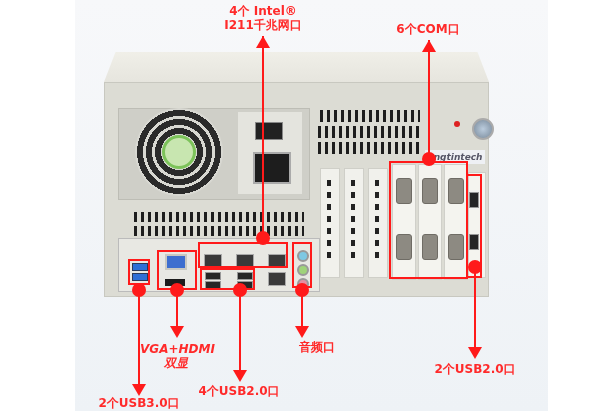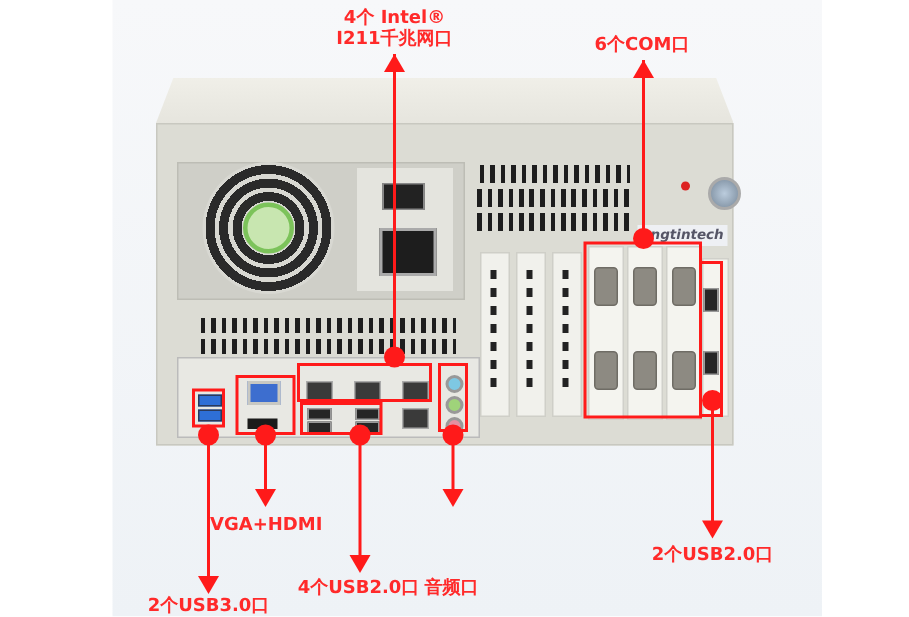--- a/index.html
+++ b/index.html
@@ -132,19 +132,20 @@
 
 <div class="dot" style="left:468px;top:260px;"></div>
 <div class="vline" style="left:474px;top:267px;height:82px;"></div>
 <div class="arrow-down" style="left:468px;top:347px;"></div>
 
 <div class="label" style="left:218px;top:4px;width:90px;">
   <div>4个 Intel®</div>
   <div>I211千兆网口</div>
 </div>
 <div class="label" style="left:392px;top:22px;width:72px;">6个COM口</div>
-<div class="label" style="left:140px;top:342px;width:72px;">
+<div class="label" style="left:140px;top:342px;width:72px;font-style:italic;">
   <div>VGA+HDMI</div>
+  <div>双显</div>
 </div>
 <div class="label" style="left:98px;top:396px;width:82px;">2个USB3.0口</div>
 <div class="label" style="left:196px;top:384px;width:86px;">4个USB2.0口</div>
-<div class="label" style="left:276px;top:340px;width:50px;margin-top:44px;">音频口</div>
+<div class="label" style="left:292px;top:340px;width:50px;">音频口</div>
 <div class="label" style="left:430px;top:362px;width:90px;">2个USB2.0口</div>
 
 </body></html>

